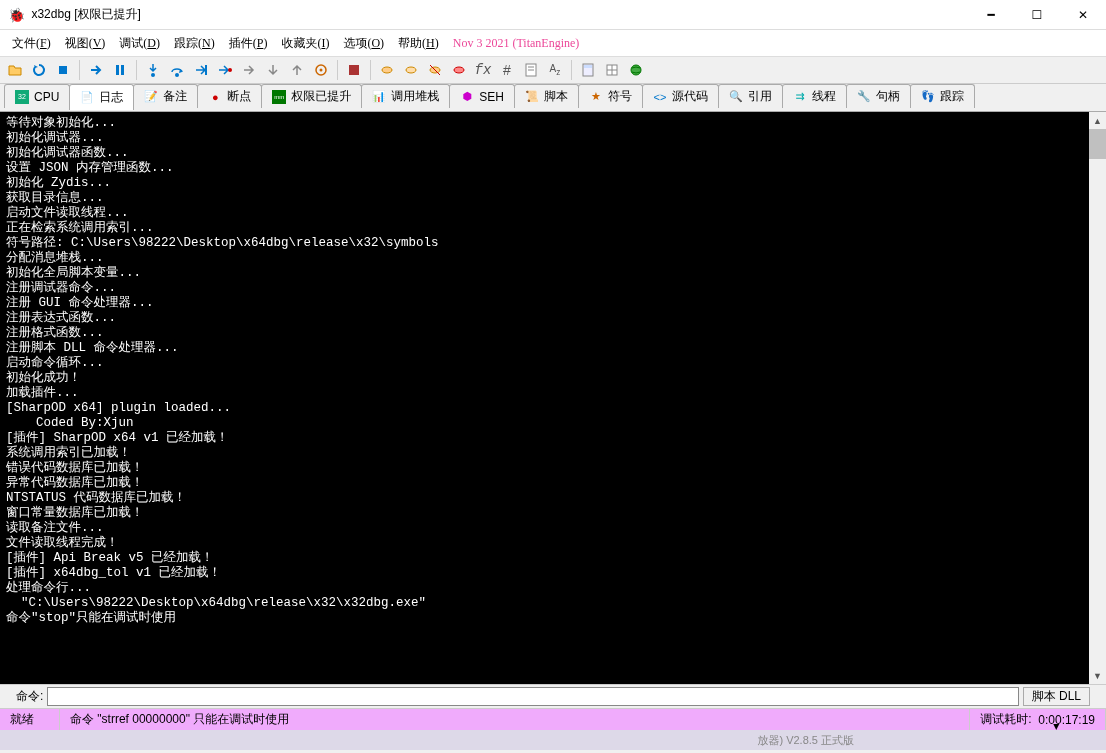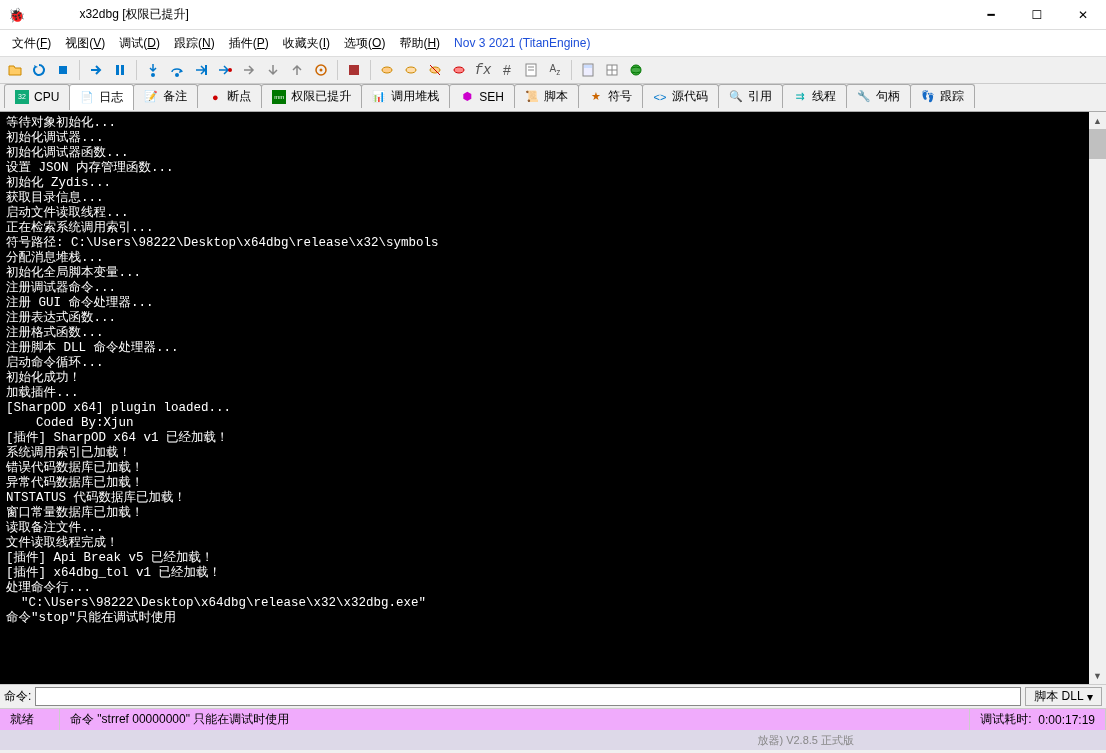--- a/index.html
+++ b/index.html
@@ -1,41 +1,41 @@
 <!DOCTYPE html>
 <html><head>
 <meta charset="utf-8">
 <style>
 * { margin:0; padding:0; box-sizing:border-box; }
 body { font-family:"Microsoft YaHei","Segoe UI",sans-serif; font-size:12px; background:#f0f0f0; overflow:hidden; width:1106px; height:753px; }
 .titlebar { height:30px; background:#fff; border-bottom:1px solid #ddd; display:flex; align-items:center; padding:0 0 0 8px; }
 .titlebar .bug { font-size:14px; margin-right:6px; }
-.titlebar .title { flex:1; font-size:12px;margin-left:48px; }
+.titlebar .title { flex:1; font-size:12px; }
 .winbtns { display:flex; }
 .winbtn { width:46px; height:30px; display:flex; align-items:center; justify-content:center; font-size:12px; }
-.menubar { height:26px; background:#fff; display:flex; align-items:center; padding:0 6px; gap:2px; }
+.menubar { height:26px; background:#fff; display:flex; align-items:center; padding:0 6px; gap:2px;font-family:Liberation Serif, serif; }
 .menuitem { padding:3px 6px; cursor:default; }
 .menuitem u { text-decoration:underline; }
-.menubuild { color:#1d4ed8; margin-left:6px; }
+.menubuild { color:#ec4899; margin-left:6px; }
 .toolbar { height:28px; background:#f0f0f0; border-top:1px solid #ddd; border-bottom:1px solid #ccc; display:flex; align-items:center; padding:0 4px; gap:2px; }
 .tbtn { width:22px; height:22px; display:flex; align-items:center; justify-content:center; font-size:14px; cursor:default; border-radius:2px; }
 .tsep { width:1px; height:20px; background:#ccc; margin:0 3px; }
 .tabbar { height:28px; background:#f0f0f0; border-bottom:1px solid #aaa; display:flex; align-items:flex-start; padding:0 4px; }
 .tab { height:24px; padding:0 10px; display:flex; align-items:center; gap:5px; border:1px solid #aaa; border-bottom:none; background:#f0f0f0; margin-right:-1px; font-size:12px; cursor:default; border-top-left-radius:3px; border-top-right-radius:3px; }
 .tab.active { background:#fff; height:26px; position:relative; z-index:1; }
 .tab .ticon { width:14px; height:14px; display:inline-flex; align-items:center; justify-content:center; font-size:11px; }
 .logarea { position:relative; height:572px; background:#000000; overflow:hidden; }
 .logtext { padding:4px 6px; color:#fff; font-family:Consolas,"Courier New",monospace; font-size:12.5px; line-height:15px; white-space:pre; }
 .scrollbar { position:absolute; right:0; top:0; width:17px; height:100%; background:#f0f0f0; }
 .scrollthumb { position:absolute; top:0; width:17px; height:30px; background:#c0c0c0; }
 .scrollbar .sarrow { position:absolute; width:17px; height:17px; background:#f0f0f0; display:flex; align-items:center; justify-content:center; font-size:9px; color:#555; }
-.cmdrow { height:24px; background:#f0f0f0; border-top:1px solid #ccc; display:flex; align-items:center; padding:0 4px; gap:4px; }
+.cmdrow { height:24px; background:#f0f0f0; border-top:1px solid #ccc; display:flex; align-items:center; padding:0 16px; gap:4px; }
 .cmdlabel { font-size:12px; }
 .cmdinput { flex:1; height:19px; border:1px solid #888; background:#fff; padding:0 3px; font-size:12px; }
-.cmdright { padding:0 8px; height:19px; border:1px solid #aaa; background:#f0f0f0; display:flex; align-items:center; font-size:12px; }
+.cmdright { padding:0 8px; height:19px; border:1px solid #aaa; background:#f0f0f0; display:flex; align-items:center; font-size:12px;flex-direction:column; }
 .statusbar { height:22px; background:#f0abfc; border-top:1px solid #ccc; display:flex; align-items:center; font-size:12px; }
 .statuscell { height:100%; border-right:1px solid #ccc; padding:0 10px; display:flex; align-items:center; }
 .statuscell.flex { flex:1; }
 .footer { height:20px; background:#ddd9e8; display:flex; align-items:center; color:#888; font-size:11px; padding:0 52px; }
 .footer .fspace { flex:1; }
 svg { display:block; }
 </style>
 </head>
 <body>
 

